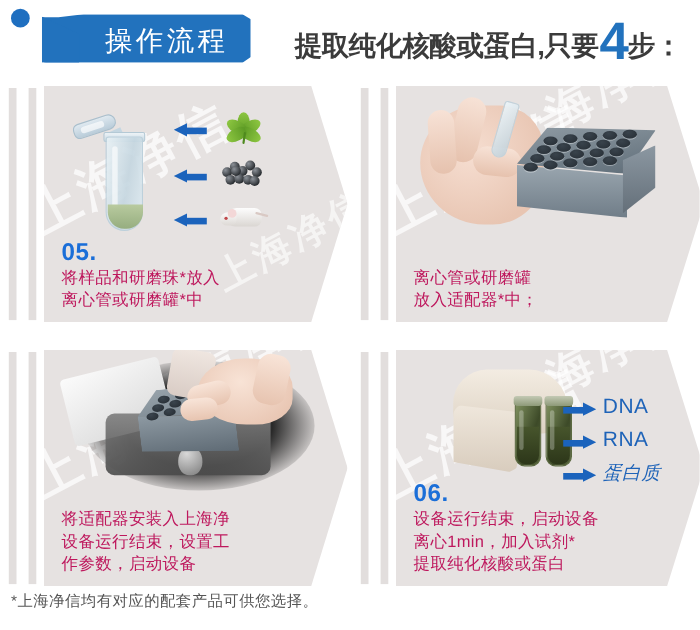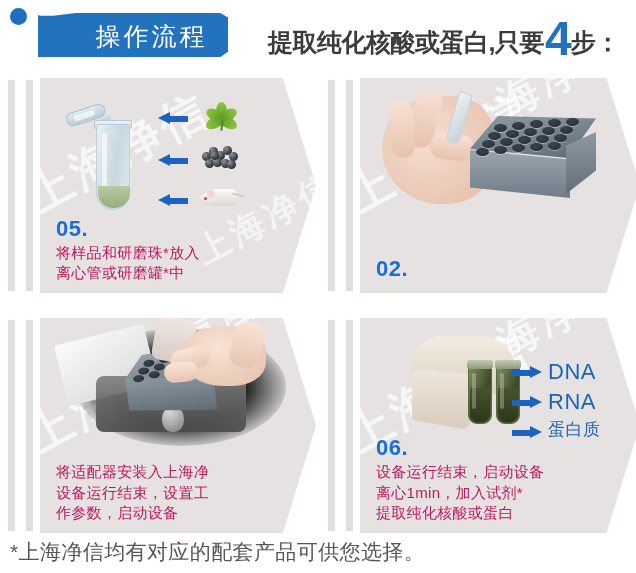--- a/index.html
+++ b/index.html
@@ -336,28 +336,28 @@
     position: absolute; left: 1px; bottom: 1px; width: 20px; height: 34px;
     background: linear-gradient(180deg,#47552c,#2c3619); border-radius: 0 0 8px 8px;
   }
   .tube4 .gl {
     position: absolute; left: 3px; top: 6px; width: 4px; height: 36px;
     background: rgba(255,255,255,.28); border-radius: 2px;
   }
   .p4a { left: 56px; top: 34px; }
   .p4b { left: 84px; top: 34px; }
   .out-label {
-    position: absolute; color: #1e63b8; font-size: 22px; font-weight: 500;
+    position: absolute; color: #1e63b8; font-size: 19px; font-weight: 500;
     white-space: nowrap; letter-spacing: .5px;
   }
 
   
   .footer {
     position: absolute; left: 10px; top: 538px;
-    color: #565656; font-size: 21px; letter-spacing: .4px;
+    color: #565656; font-size: 14px; letter-spacing: .4px;
   }
 </style>
 </head>
 <body>
 
 <div id="page">
 
   <div class="header">
     <div class="hdr-dot"></div>
 
@@ -479,21 +479,22 @@
             <div class="hole" style="left:84px; top:18px;"></div>
             <div class="hole" style="left:6px;  top:32px;"></div>
             <div class="hole" style="left:24px; top:30px;"></div>
             <div class="hole" style="left:42px; top:28px;"></div>
             <div class="hole" style="left:60px; top:27px;"></div>
             <div class="hole" style="left:78px; top:26px;"></div>
           </div>
         </div>
 
         <div class="caption">
-          <div class="step-num">02.</div>
+          <div class="step-text">离心管或研磨罐
+放入适配器*中；</div>
         </div>
       </div>
     </div>
 
     <div class="panel p3">
       <div class="stripe s1"></div>
       <div class="stripe s2"></div>
       <div class="panel-body">
         <div class="wm a">上海净信</div>
         <div class="wm b">上海净信</div>
@@ -568,21 +569,21 @@
           <div class="arrow-right" style="left:152px; top:78px;">
             <div class="shaft"></div>
               <div class="head"></div>
           </div>
           <div class="out-label" style="left:188px; top:71px;">RNA</div>
 
           <div class="arrow-right" style="left:152px; top:108px;">
             <div class="shaft"></div>
               <div class="head"></div>
           </div>
-          <div class="out-label" style="left:188px; top:100px; font-size:17px;">蛋白质</div>
+          <div class="out-label" style="left:188px; top:100px; font-size:17px;font-style:italic;">蛋白质</div>
         </div>
 
         <div class="caption">
           <div class="step-num">06.</div>
           <div class="step-text">设备运行结束，启动设备
 离心1min，加入试剂*
 提取纯化核酸或蛋白</div>
         </div>
       </div>
     </div>

